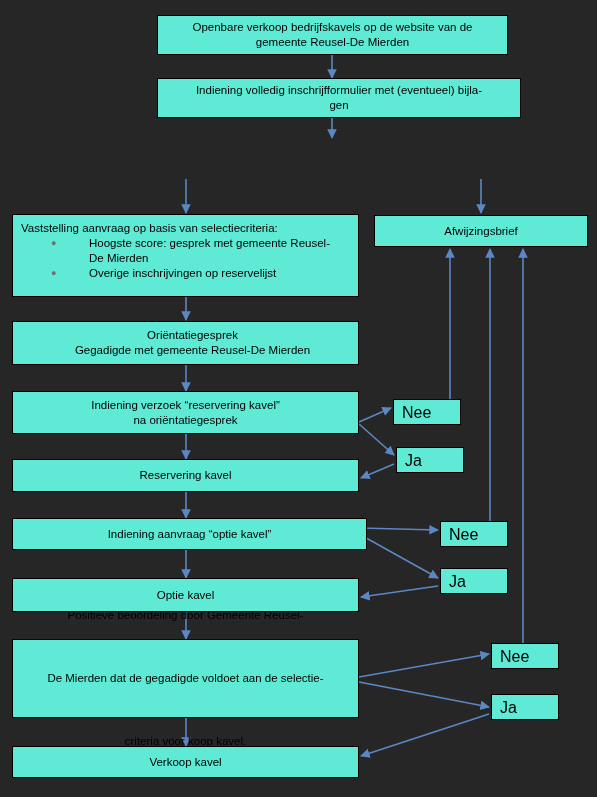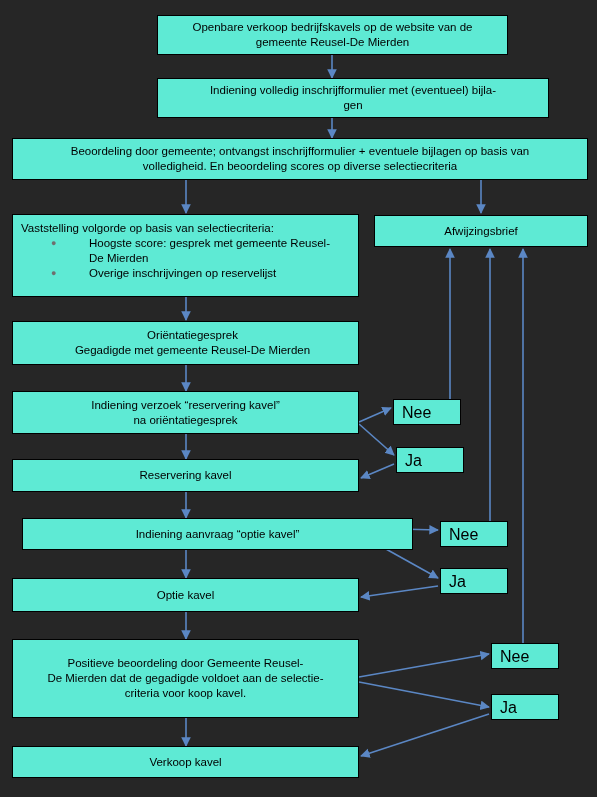--- a/index.html
+++ b/index.html
@@ -107,32 +107,28 @@
       <line x1="489" y1="714" x2="361" y2="756"></line>
       <line x1="523" y1="643" x2="523" y2="249"></line>
     </g>
   </svg>
 
   <div class="box" style="left:157px; top:15px; width:351px; height:40px;">
     <span class="line">Openbare verkoop bedrijfskavels op de website van de</span>
     <span class="line">gemeente Reusel-De Mierden</span>
   </div>
 
-  <div class="box" style="left:157px; top:78px; width:392px; height:40px;">
+  <div class="box" style="left:157px; top:78px; width:364px; height:40px;">
     <span class="line">Indiening volledig inschrijfformulier met (eventueel) bijla-</span>
     <span class="line">gen</span>
   </div>
 
-  <div class="box" style="left:12px; top:138px; width:576px; height:42px;">
-    <span class="line">Beoordeling door gemeente; ontvangst inschrijfformulier + eventuele bijlagen op basis van</span>
-    <span class="line">volledigheid. En beoordeling scores op diverse selectiecriteria</span>
-  </div>
 
   <div class="box left-align" style="left:12px; top:214px; width:347px; height:83px;">
-    <span class="line">Vaststelling volgorde op basis van selectiecriteria:</span>
+    <span class="line">Vaststelling aanvraag op basis van selectiecriteria:</span>
     <div class="bullet-row">
       <span class="bullet-dot">●</span>
       <span>
         <span class="bullet-text">Hoogste score: gesprek met gemeente Reusel-</span>
         <span class="bullet-text">De Mierden</span>
       </span>
     </div>
     <div class="bullet-row">
       <span class="bullet-dot">●</span>
       <span>
@@ -152,29 +148,29 @@
 
   <div class="box" style="left:12px; top:391px; width:347px; height:43px;">
     <span class="line">Indiening verzoek “reservering kavel”</span>
     <span class="line">na oriëntatiegesprek</span>
   </div>
 
   <div class="box" style="left:12px; top:459px; width:347px; height:33px;">
     <span class="line">Reservering kavel</span>
   </div>
 
-  <div class="box" style="left:22px; top:518px; width:391px; height:32px;">
+  <div class="box" style="left:12px; top:518px; width:355px; height:32px;">
     <span class="line">Indiening aanvraag “optie kavel”</span>
   </div>
 
   <div class="box" style="left:12px; top:578px; width:347px; height:34px;">
     <span class="line">Optie kavel</span>
   </div>
 
-  <div class="box" style="left:12px; top:639px; width:347px; height:79px;">
+  <div class="box" style="left:12px; top:639px; width:347px; height:79px;gap:48px;">
     <span class="line">Positieve beoordeling door Gemeente Reusel-</span>
     <span class="line">De Mierden dat de gegadigde voldoet aan de selectie-</span>
     <span class="line">criteria voor koop kavel.</span>
   </div>
 
   <div class="box" style="left:12px; top:746px; width:347px; height:32px;">
     <span class="line">Verkoop kavel</span>
   </div>
 
   <div class="box small" style="left:393px; top:399px; width:68px; height:26px;">

